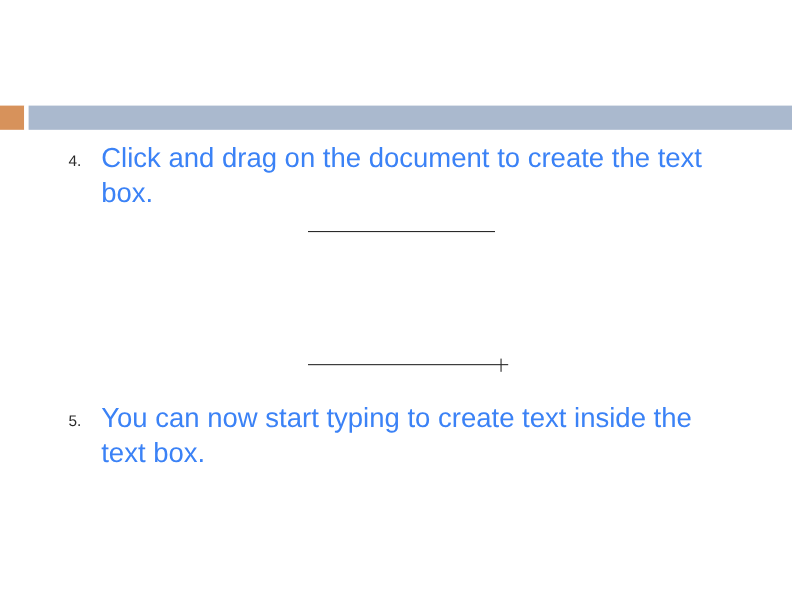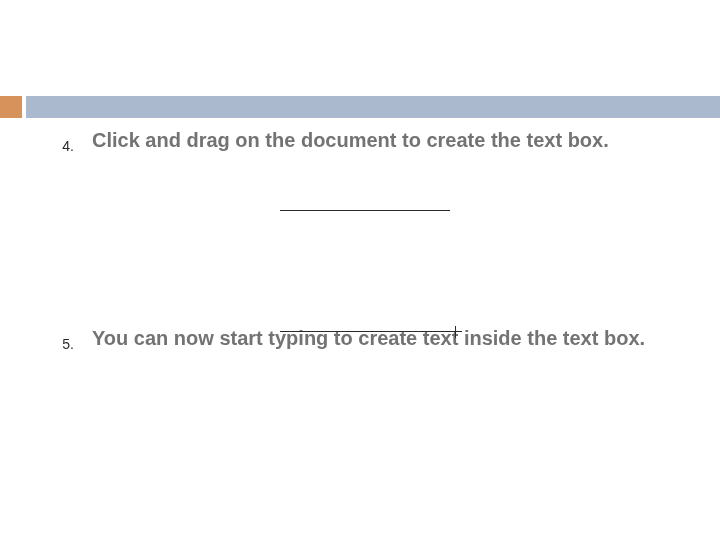--- a/index.html
+++ b/index.html
@@ -55,24 +55,23 @@
     min-width: 52px;
     text-align: right;
     font-size: 14px;
     color: #2a2a2a;
     padding-right: 18px;
     padding-top: 10px;
     box-sizing: border-box;
   }
   .text {
     flex: 1;
-    font-size: 20px;
+    font-size: 25px;
     line-height: 1.28;
-    color: #737373;
-    font-weight: bold;
+    color: #3b82f6;
   }
   .figure {
     position: absolute;
     left: 280px;
     top: 210px;
     width: 180px;
     height: 128px;
   }
   .figure .top-line {
     position: absolute;

